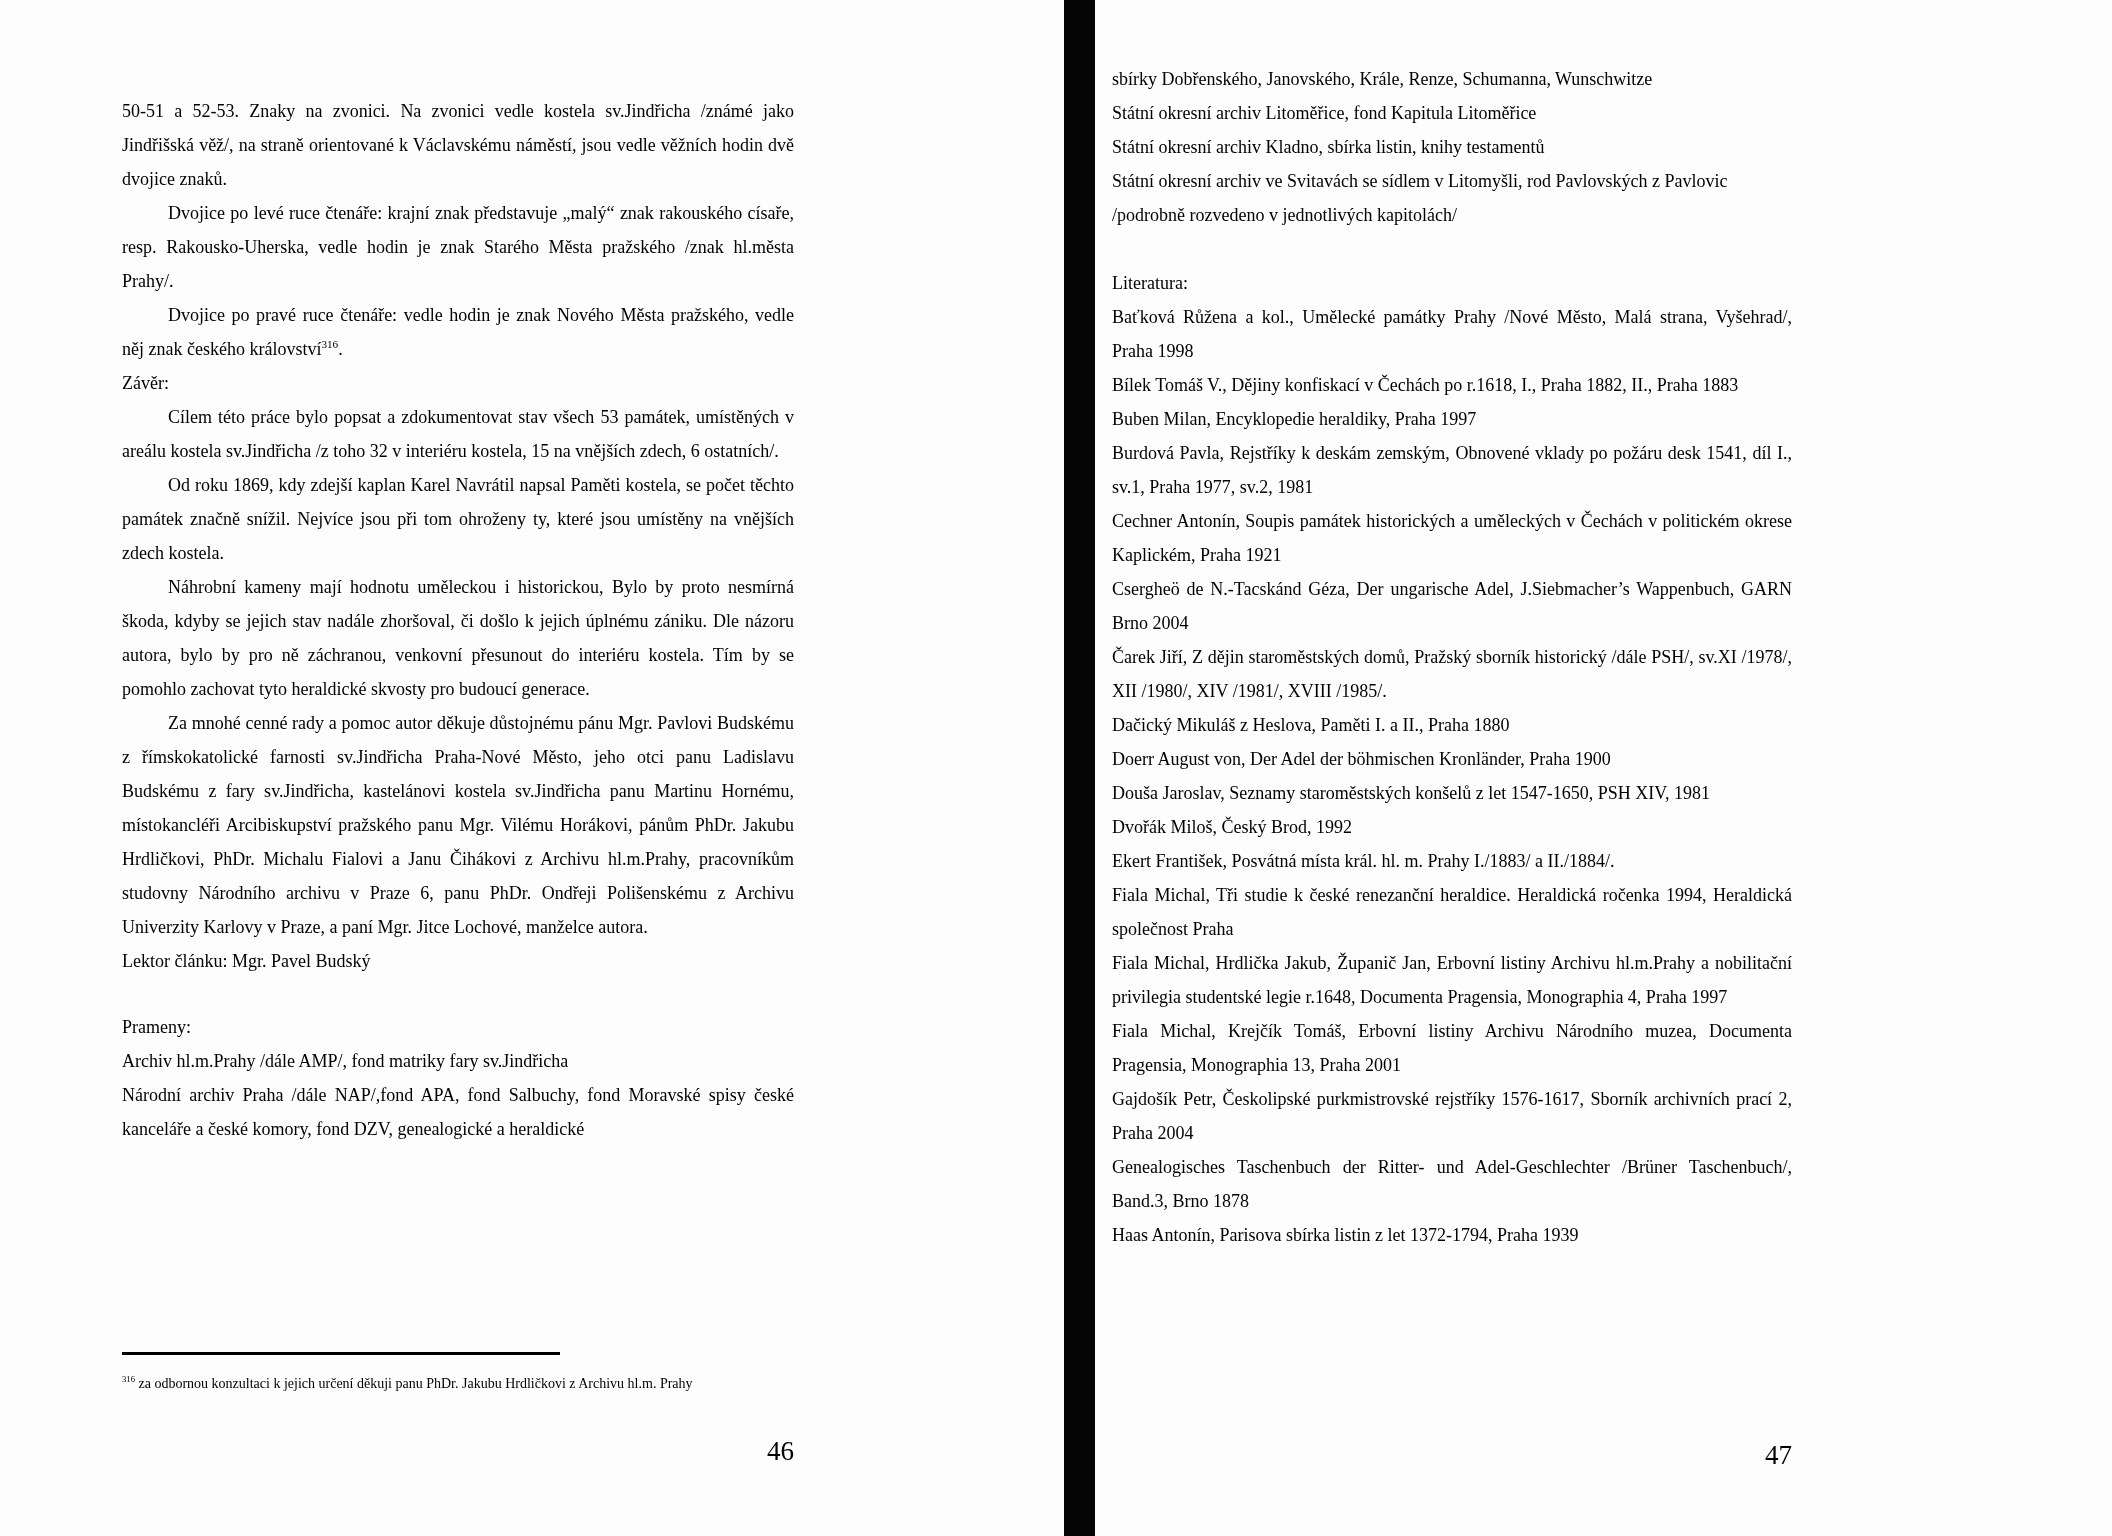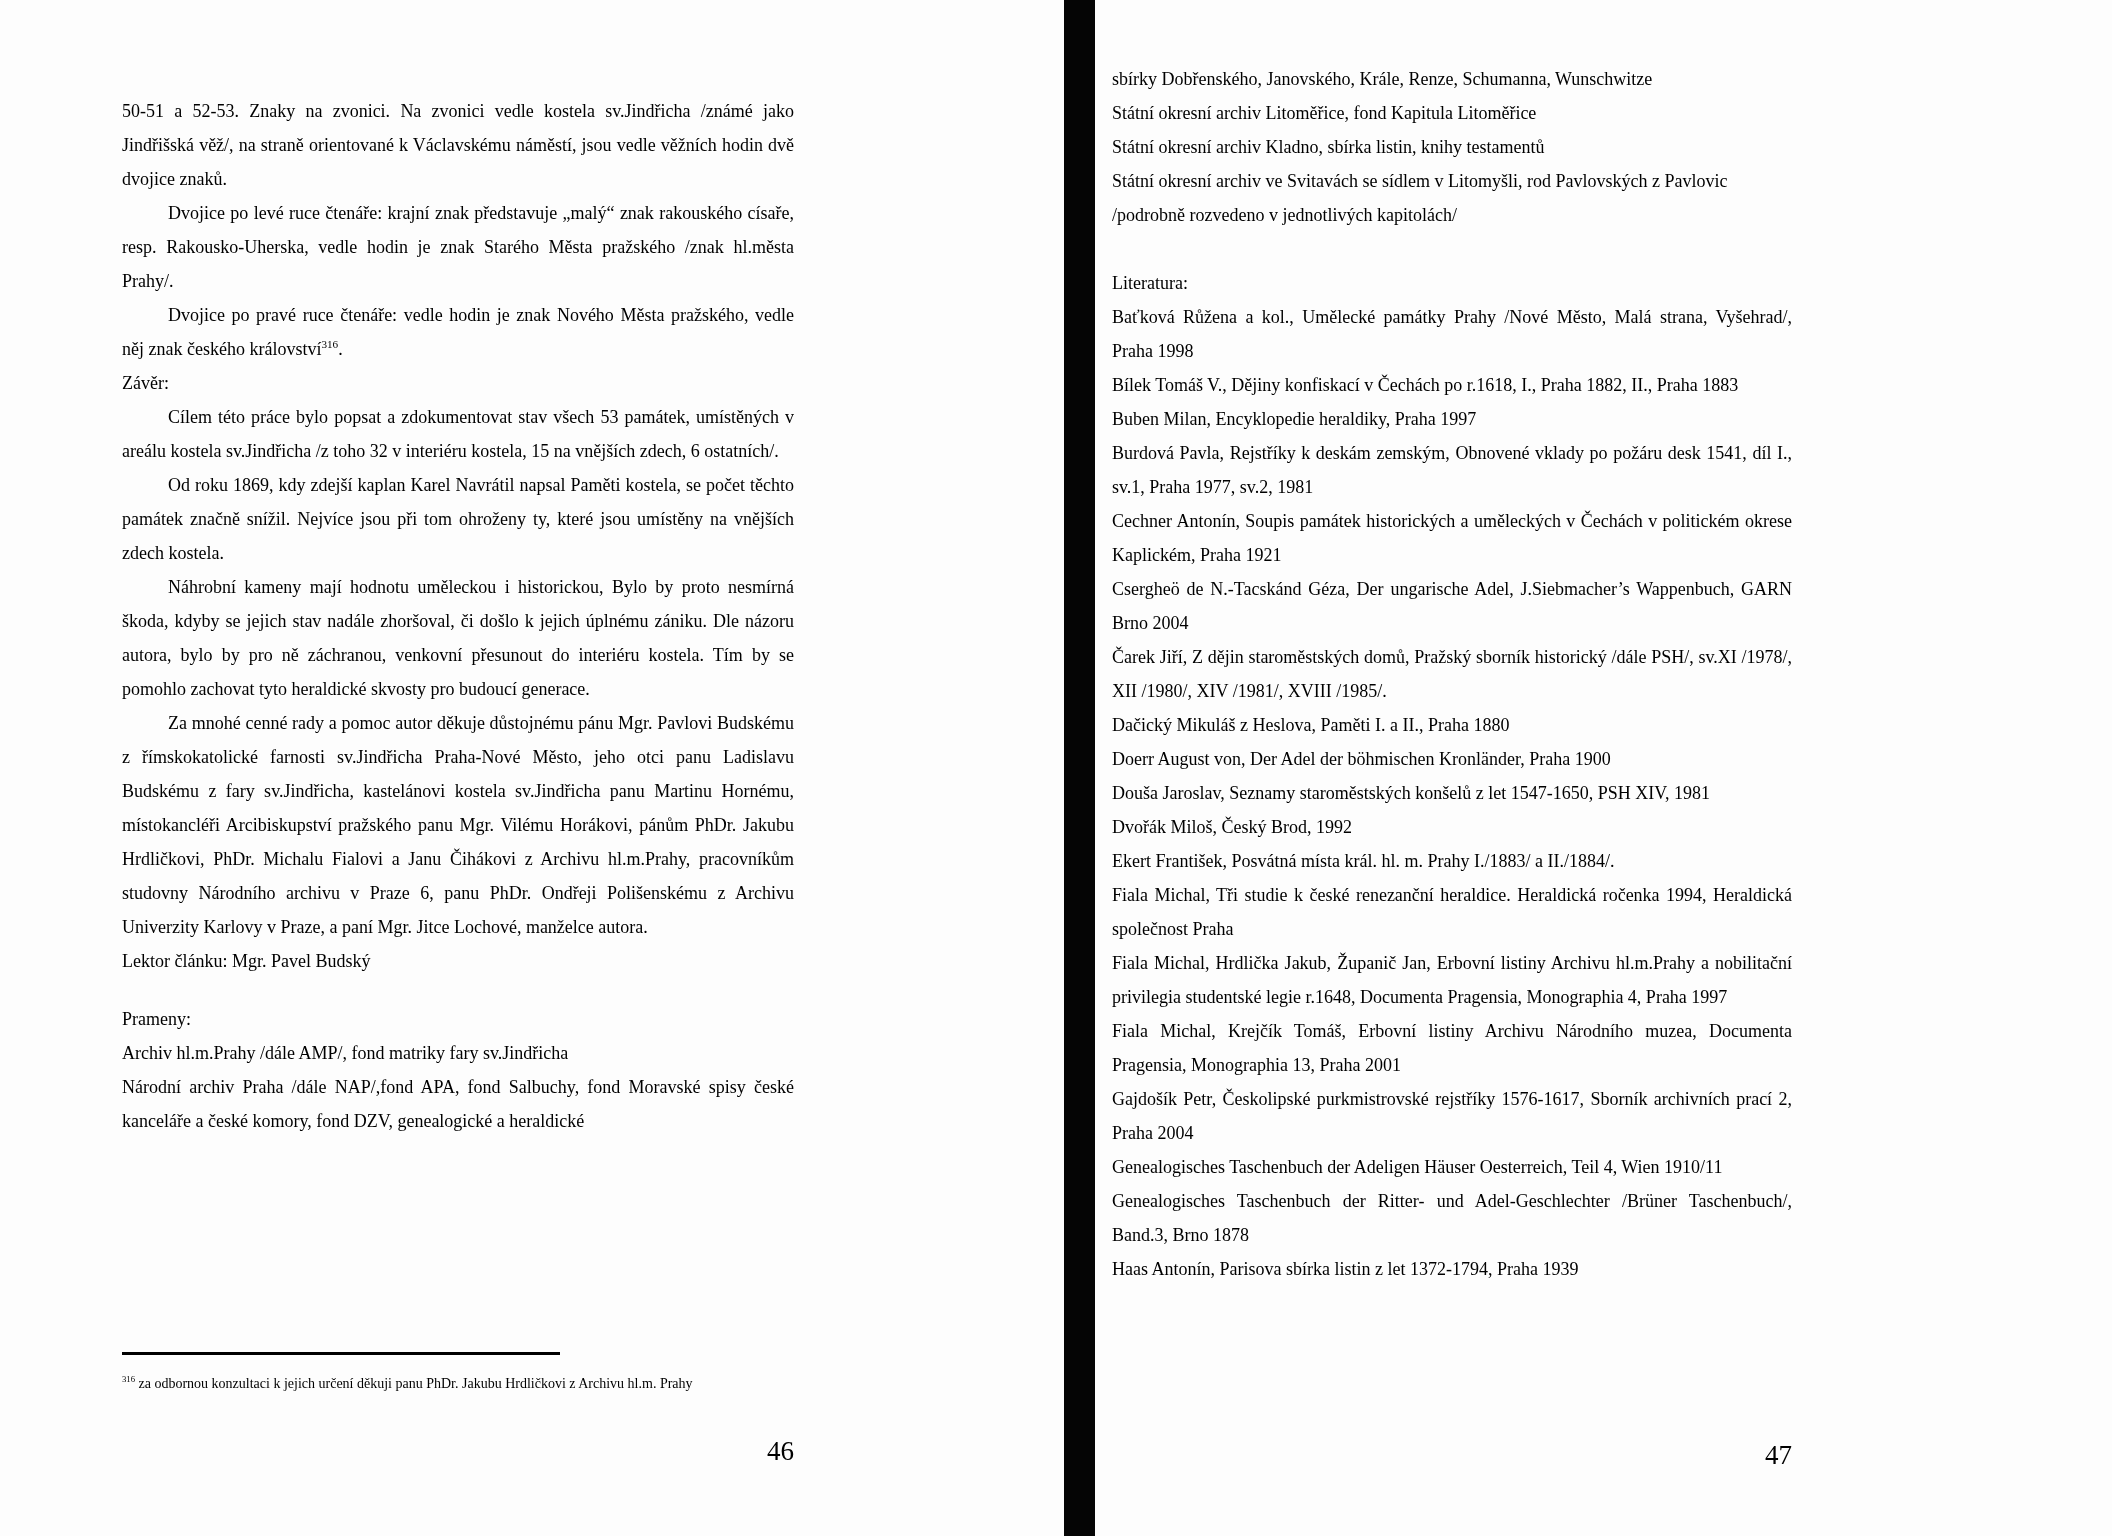--- a/index.html
+++ b/index.html
@@ -26,21 +26,21 @@
     font-size: 18px;
     line-height: 34px;
     text-align: justify;
   }
   .page-left  { left: 122px;  top: 94px;  width: 672px; }
   .page-right { left: 1112px; top: 62px;  width: 680px; }
   p { margin: 0; }
   .indent { text-indent: 46px; }
   .bold { font-weight: normal; }
   .heading-gap { }
-  .small-gap { margin-top: 24px; }
+  .small-gap { margin-top: 32px; }
   .lit-gap { margin-top: 34px; }
   sup.fnref {
     font-size: 0.62em;
     line-height: 0;
     vertical-align: super;
   }
   .footnote-block {
     position: absolute;
     left: 122px; top: 1352px;
     width: 690px;
@@ -127,21 +127,20 @@
         <p class="para">Čarek Jiří, Z dějin staroměstských domů, Pražský sborník historický /dále PSH/, sv.XI /1978/, XII /1980/, XIV /1981/, XVIII /1985/.</p>
         <p class="para">Dačický Mikuláš z Heslova, Paměti I. a II., Praha 1880</p>
         <p class="para">Doerr August von, Der Adel der böhmischen Kronländer, Praha 1900</p>
         <p class="para">Douša Jaroslav, Seznamy staroměstských konšelů z let 1547-1650, PSH XIV, 1981</p>
         <p class="para">Dvořák Miloš, Český Brod, 1992</p>
         <p class="para">Ekert František, Posvátná místa král. hl. m. Prahy I./1883/ a II./1884/.</p>
         <p class="para">Fiala Michal, Tři studie k české renezanční heraldice. Heraldická ročenka 1994, Heraldická společnost Praha</p>
         <p class="para">Fiala Michal, Hrdlička Jakub, Županič Jan, Erbovní listiny Archivu hl.m.Prahy a nobilitační privilegia studentské legie r.1648, Documenta Pragensia, Monographia 4, Praha 1997</p>
         <p class="para">Fiala Michal, Krejčík Tomáš, Erbovní listiny Archivu Národního muzea, Documenta Pragensia, Monographia 13, Praha 2001</p>
         <p class="para">Gajdošík Petr, Českolipské purkmistrovské rejstříky 1576-1617, Sborník archivních prací 2, Praha 2004</p>
-        <p class="para">Genealogisches Taschenbuch der Adeligen Häuser Oesterreich, Teil 4, Wien 1910/11</p>
         <p class="para">Genealogisches Taschenbuch der Ritter- und Adel-Geschlechter /Brüner Taschenbuch/, Band.3, Brno 1878</p>
         <p class="para">Haas Antonín, Parisova sbírka listin z let 1372-1794, Praha 1939</p>
       </div>
   </div>
 
   <div class="pageno pageno-right">47</div>
 
 </div>
 
 </body></html>

